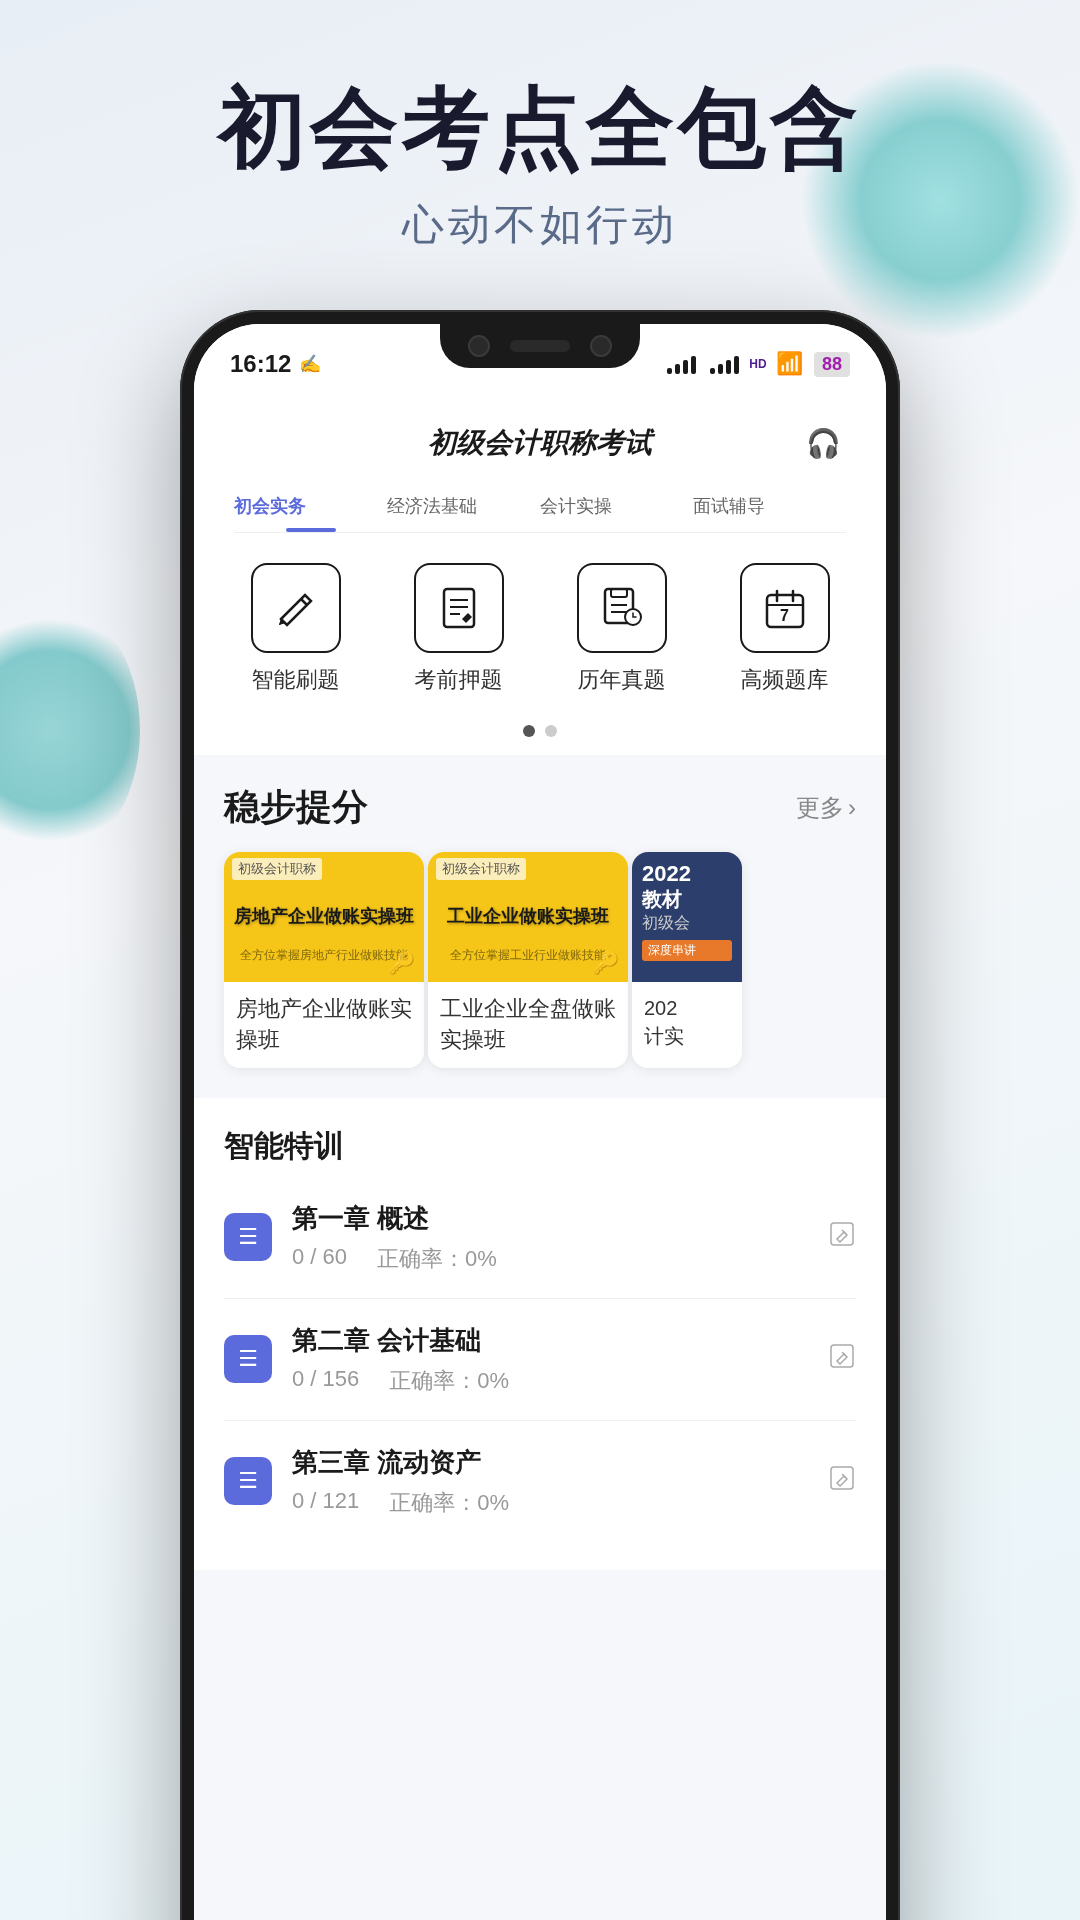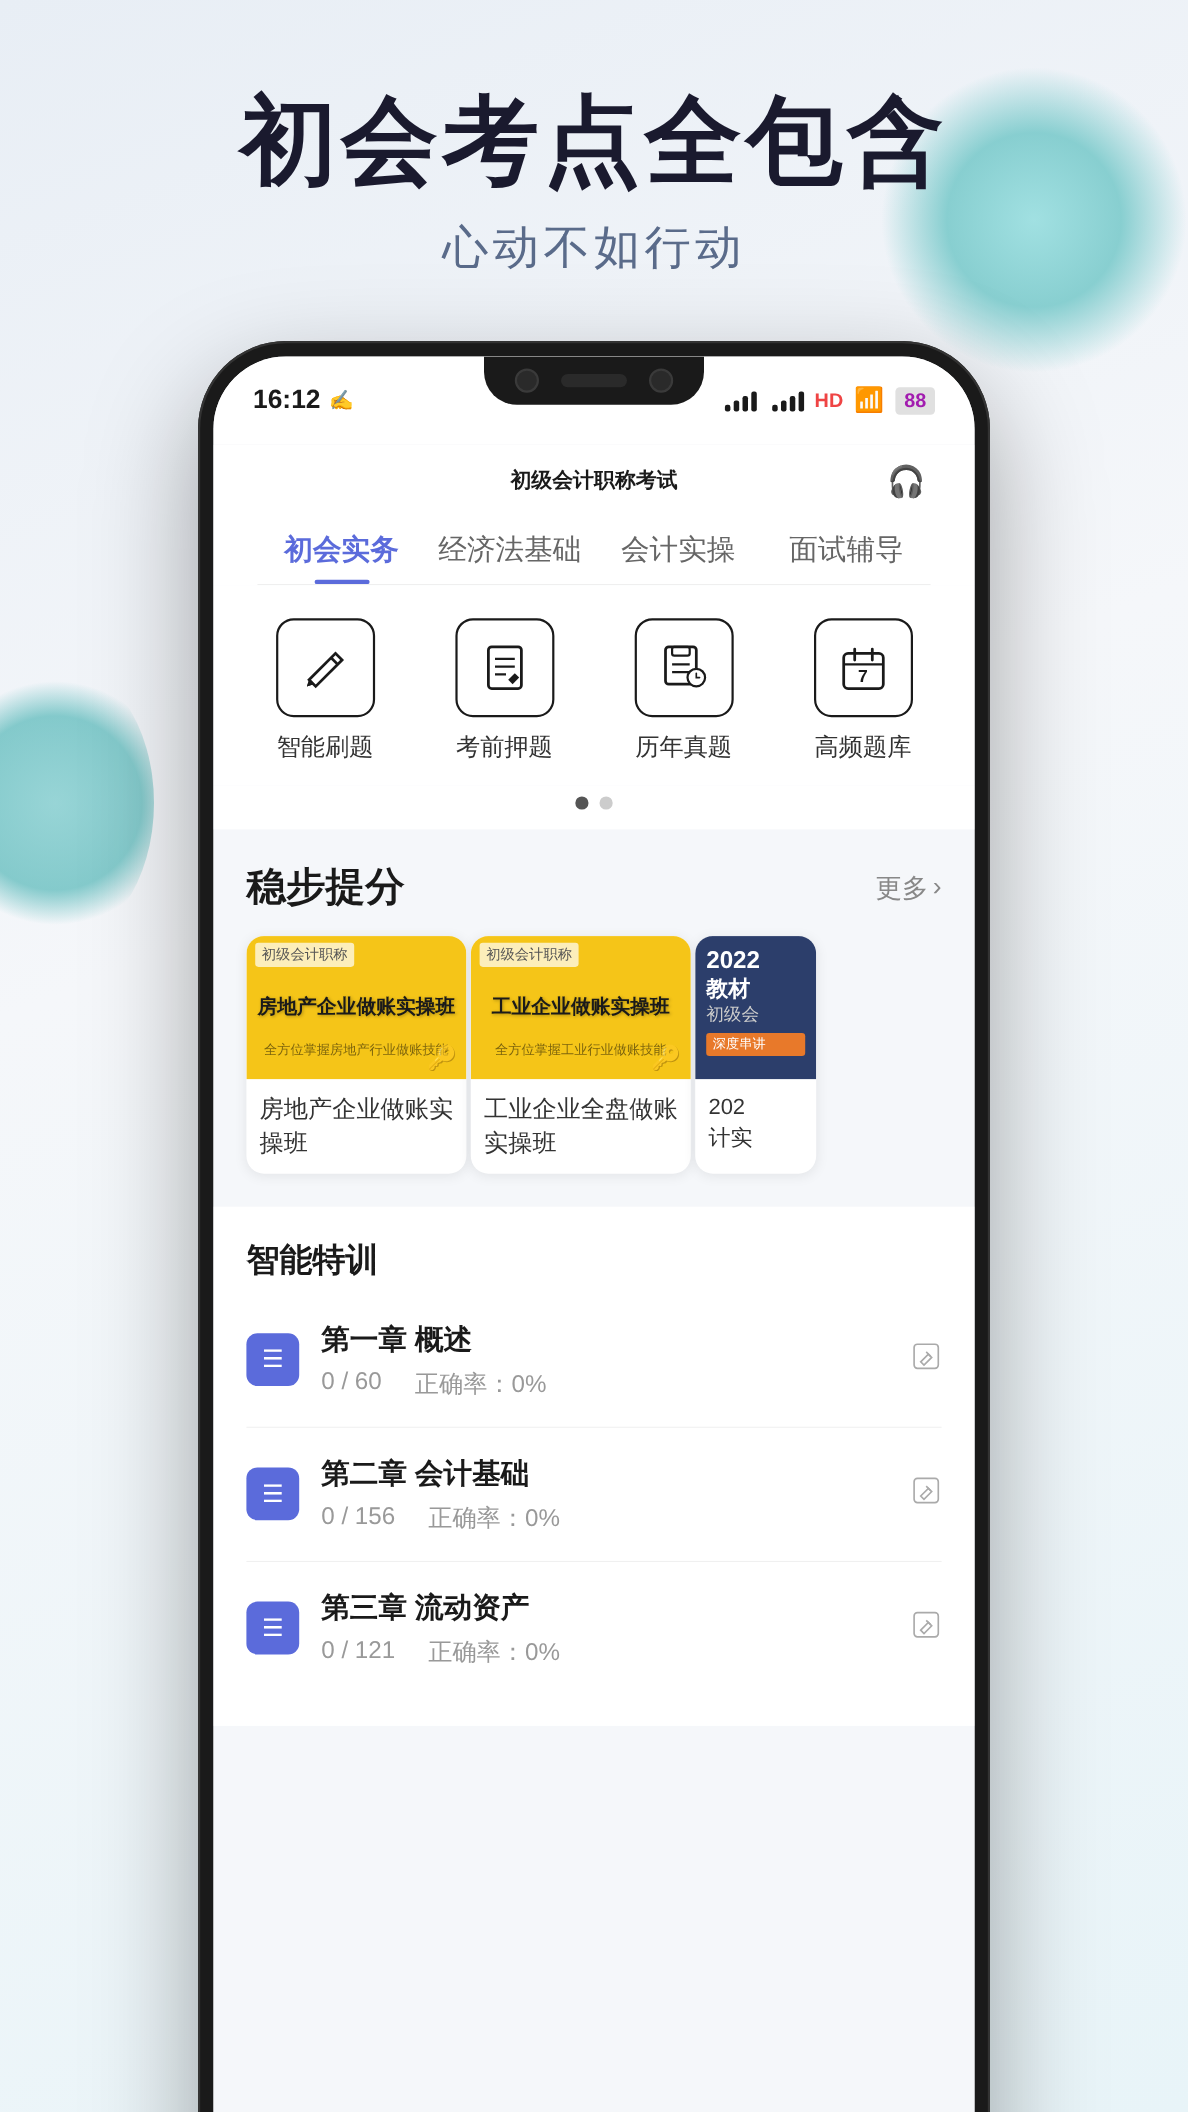--- a/index.html
+++ b/index.html
@@ -145,23 +145,23 @@
     }
     .battery-icon {
       font-size: 18px;
       color: #a21caf;
       background: #e0e0e0;
       padding: 2px 8px;
       border-radius: 4px;
       font-weight: 700;
     }
     .hd-badge {
-      font-size: 18px;
+      font-size: 12px;
       font-weight: 700;
-      color: #ef4444;
+      color: #4c1d95;
     }
 
     
     .app-content {
       position: absolute;
       top: 80px; left: 0; right: 0; bottom: 0;
       background: #f5f7fa;
       overflow: hidden;
     }
 
@@ -171,46 +171,46 @@
       padding: 20px 40px 0;
     }
     .app-title-row {
       display: flex;
       align-items: center;
       justify-content: center;
       position: relative;
       padding-bottom: 16px;
     }
     .app-title {
-      font-size: 19px;
+      font-size: 28px;
       font-weight: 600;
       color: #1a1a1a;
+      font-style: italic;
     }
     .headphone-icon {
       position: absolute;
       right: 0;
       width: 44px; height: 44px;
       display: flex;
       align-items: center;
       justify-content: center;
       font-size: 28px;
       color: #666;
     }
 
     
     .tabs-row {
       display: flex;
       gap: 0;
       border-bottom: 1px solid #eee;
     }
     .tab-item {
       flex: 1;
-      text-align: center;
       padding: 16px 0 14px;
-      font-size: 26px;
+      font-size: 18px;
       color: #666;
       position: relative;
       cursor: pointer;
     }
     .tab-item.active {
       color: #5b6bdb;
       font-weight: 600;
     }
     .tab-item.active::after {
       content: '';

